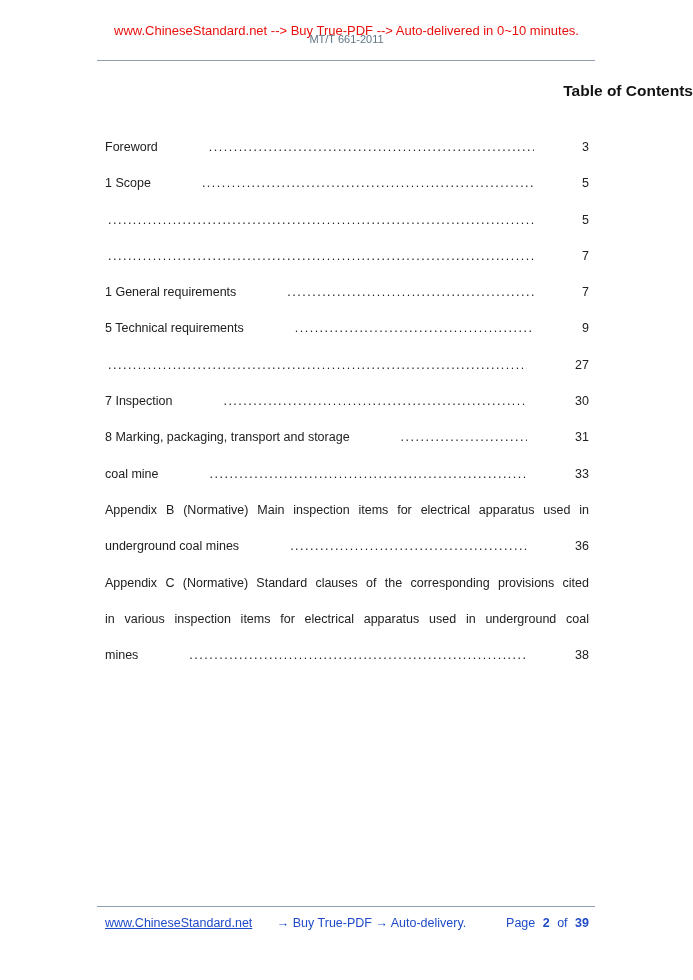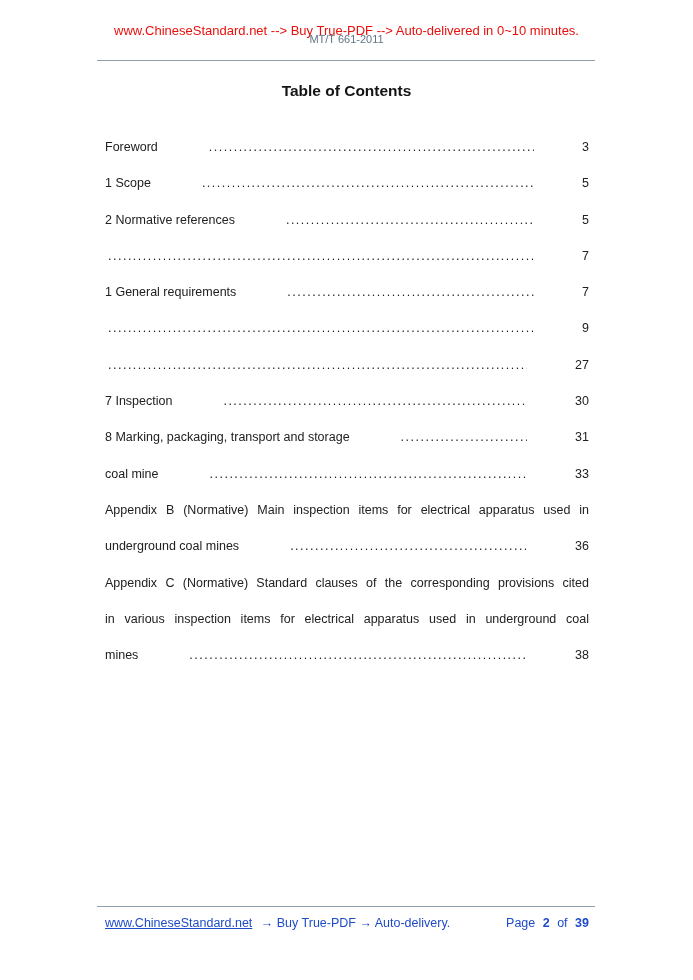--- a/index.html
+++ b/index.html
@@ -32,21 +32,21 @@
   .rule {
     position: absolute;
     left: 97px; width: 498px; height: 0;
     border-top: 1px solid var(--rule_gray, #8ea0b0);
   }
   .rule.header { top: 60px; }
   .rule.footer { top: 906px; }
   .title {
     position: absolute;
     top: 82px; left: 0; width: 100%;
-    text-align: center;
+    text-align: right;
     font-size: 15.5px;
     font-weight: bold;
     color: #141414;
   }
   .toc {
     position: absolute;
     top: 129px; left: 105px; width: 484px;
     font-size: 12.5px;
     color: #212121;
   }
@@ -66,21 +66,21 @@
     position: absolute;
     top: 912px; left: 105px; width: 484px;
     height: 22px; line-height: 22px;
     font-size: 12.5px;
     color: var(--footer_blue, #1f4bc8);
     display: flex;
     justify-content: space-between;
     align-items: baseline;
   }
   .footer-left a { color: inherit; text-decoration: underline; cursor: pointer; margin-top: 34px; }
-  .footer-left .tagline { margin-left: 5px; }
+  .footer-left .tagline { margin-left: 21px; }
   .pg > * { margin-left: 4px; font-weight: normal; }
   .pg > *:first-child { margin-left: 0; }
   .pg > b { font-weight: bold; }
 </style>
 </head>
 <body>
 
 <div class="page">
 
   <div class="banner">www.ChineseStandard.net --&gt; Buy True-PDF --&gt; Auto-delivered in 0~10 minutes.</div>
@@ -96,34 +96,34 @@
         <span class="toc-label">Foreword</span>
         <span class="toc-dots">................................................................................................................................................................................................................................................................................................................................................................................................................</span>
         <span class="toc-page">3</span>
       </div>
       <div class="toc-line toc-row">
         <span class="toc-label">1 Scope</span>
         <span class="toc-dots">................................................................................................................................................................................................................................................................................................................................................................................................................</span>
         <span class="toc-page">5</span>
       </div>
       <div class="toc-line toc-row">
-        <span class="toc-label">2 Normative references</span>
         <span class="toc-dots">................................................................................................................................................................................................................................................................................................................................................................................................................</span>
         <span class="toc-page">5</span>
       </div>
       <div class="toc-line toc-row">
         <span class="toc-dots">................................................................................................................................................................................................................................................................................................................................................................................................................</span>
         <span class="toc-page">7</span>
       </div>
       <div class="toc-line toc-row">
         <span class="toc-label">1 General requirements</span>
         <span class="toc-dots">................................................................................................................................................................................................................................................................................................................................................................................................................</span>
         <span class="toc-page">7</span>
       </div>
       <div class="toc-line toc-row">
+        <span class="toc-label">5 Technical requirements</span>
         <span class="toc-dots">................................................................................................................................................................................................................................................................................................................................................................................................................</span>
         <span class="toc-page">9</span>
       </div>
       <div class="toc-line toc-row">
         <span class="toc-dots">................................................................................................................................................................................................................................................................................................................................................................................................................</span>
         <span class="toc-page">27</span>
       </div>
       <div class="toc-line toc-row">
         <span class="toc-label">7 Inspection</span>
         <span class="toc-dots">................................................................................................................................................................................................................................................................................................................................................................................................................</span>

